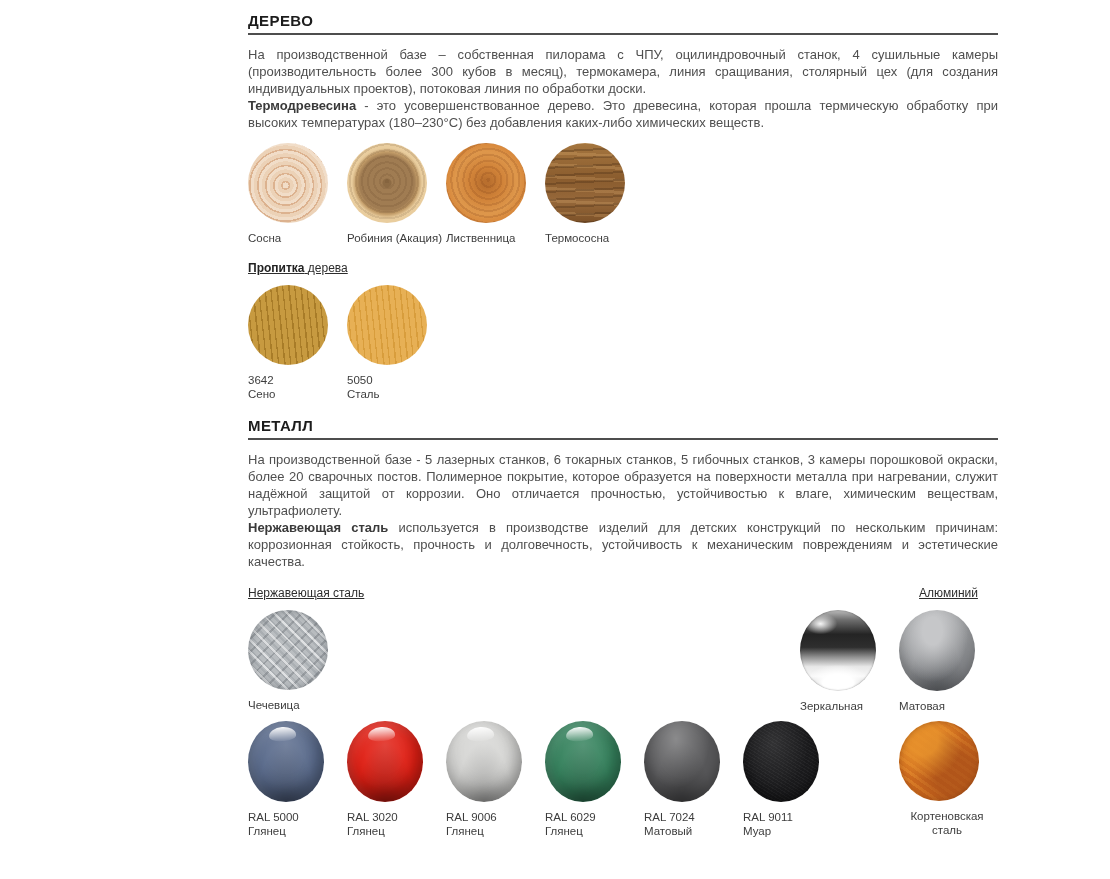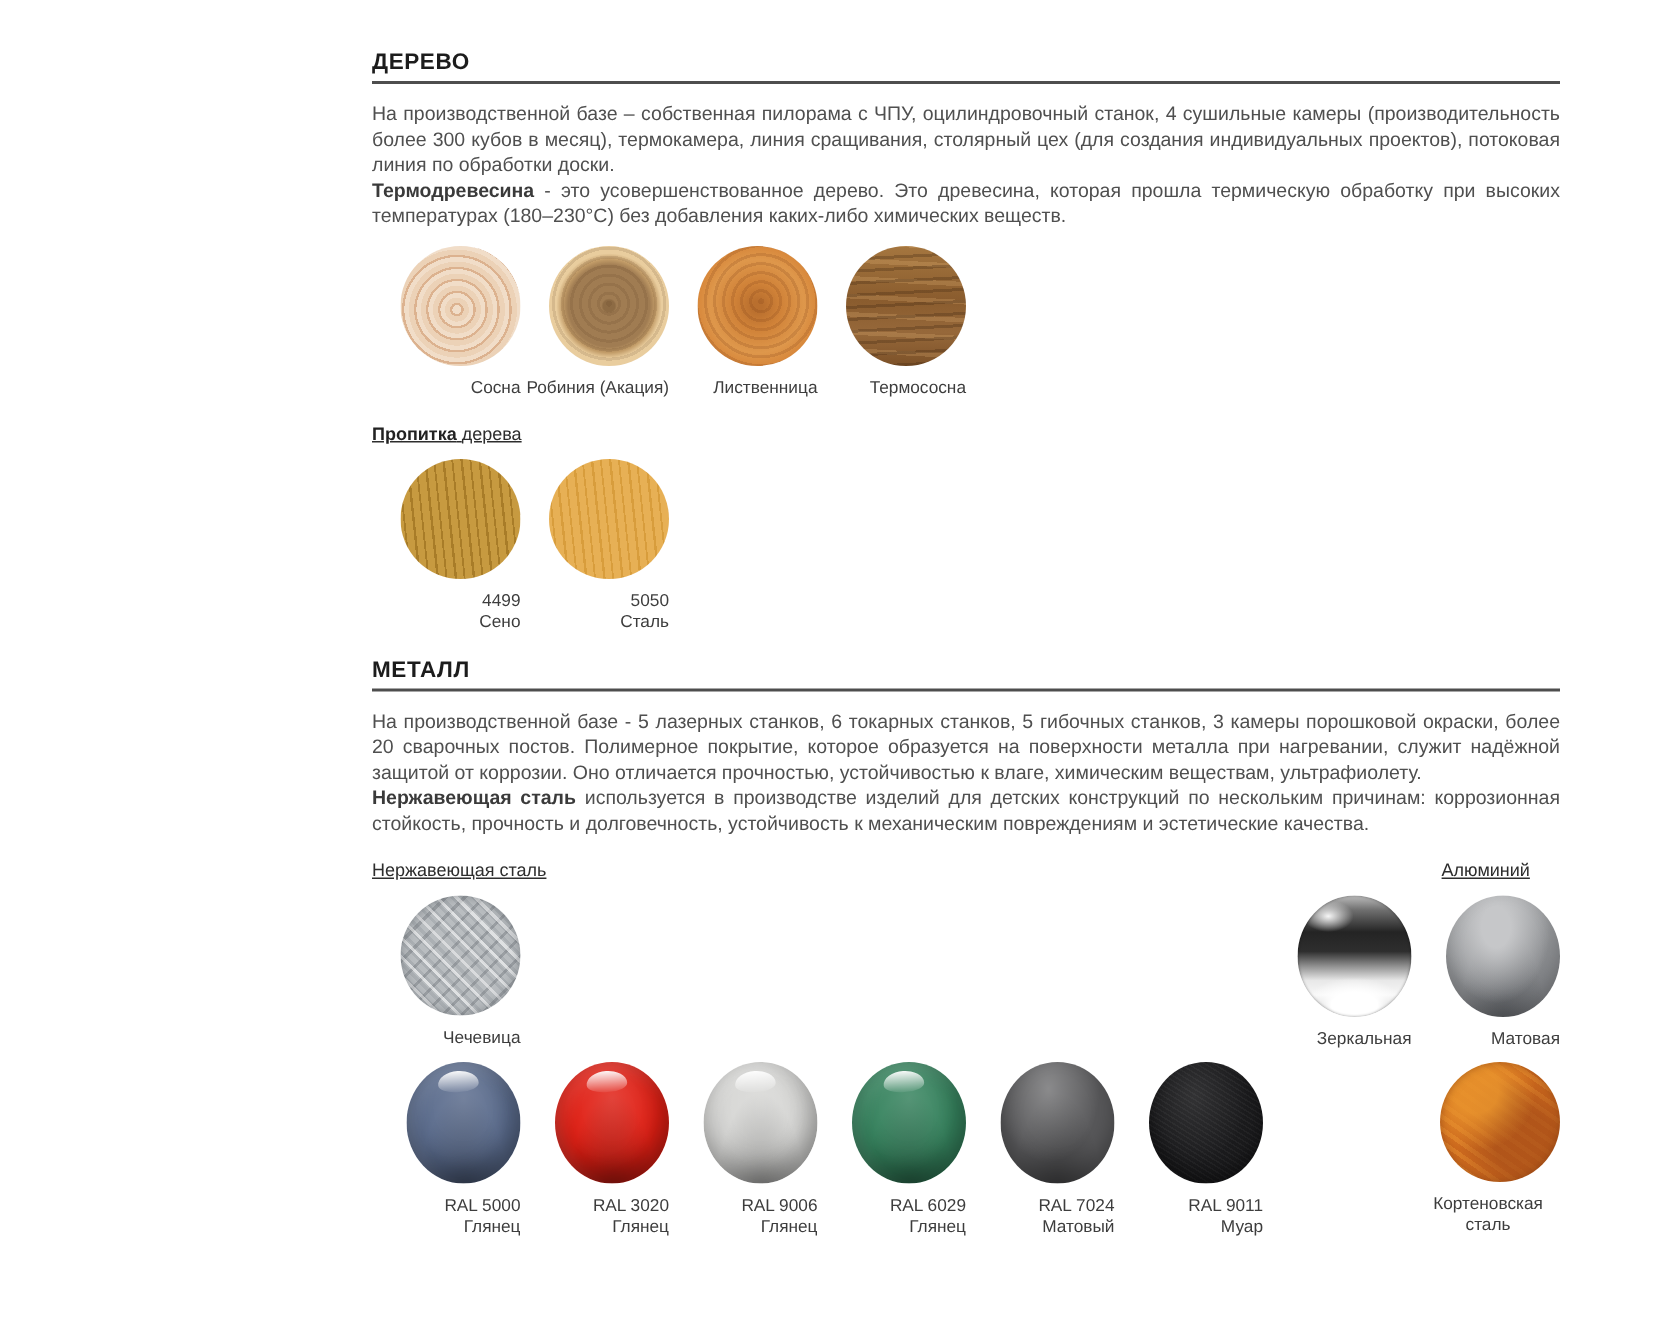--- a/index.html
+++ b/index.html
@@ -1,31 +1,31 @@
 <!DOCTYPE html>
 <html><head>
 <meta charset="utf-8">
 <style>
   html,body{margin:0;padding:0;}
   body{
     width:1110px;height:879px;overflow:hidden;background:#ffffff;
     font-family:"Liberation Sans", sans-serif;color:#4c4c4c;
   }
-  .page{box-sizing:border-box;width:1110px;height:662px;padding:12px 70px 0 248px;margin-top:21px;}
+  .page{box-sizing:border-box;width:1110px;height:662px;padding:12px 112px 0 248px;}
   .sec-title{font-size:15px;line-height:17px;font-weight:bold;color:#1c1c1c;margin:0 0 4px;letter-spacing:.4px;}
   .rule{height:2px;background:#4e4e4e;margin:0 0 11px;}
   .body-text{margin:0;font-size:13px;line-height:17px;text-align:justify;color:#4f4f4f;}
   .body-text b{color:#3a3a3a;}
   .subhead{font-size:12px;line-height:18px;font-weight:normal;color:#2d2d2d;margin:0;text-decoration:underline;}
   .subhead .strong{font-weight:bold;color:#222;}
   .head-row{display:flex;justify-content:space-between;align-items:baseline;}
   .right-col{width:99px;text-align:center;}
   .row-split{display:flex;justify-content:space-between;align-items:flex-start;}
   .swatch-row{display:flex;}
-  .swatch-item{width:99px;display:flex;flex-direction:column;align-items:flex-end;}
+  .swatch-item{width:99px;display:flex;flex-direction:column;align-items:flex-start;}
   .circle,.sphere{position:relative;flex:0 0 auto;}
   .circle{width:80px;height:80px;border-radius:50%;}
   .sphere{width:76px;height:81px;border-radius:50%;}
   .label{font-size:11.5px;line-height:14px;color:#3d3d3d;text-align:center;max-width:96px;}
   .label.top{margin-top:8px;}
   .label.nowrap{white-space:nowrap;max-width:none;}
   .mt12{margin-top:12px;}.mt14{margin-top:14px;}.mt8{margin-top:8px;}.mt16{margin-top:16px;}
 
   
   .tx-pine{
@@ -142,21 +142,21 @@
           <div class="label top nowrap">Термососна</div>
         </div>
       </div>
 
     <h3 class="subhead mt14"><span class="strong">Пропитка</span> <span>дерева</span></h3>
 
     <div class="swatch-row mt8">
 
         <div class="swatch-item">
           <div class="circle tx-stain-v" style="--c: #c79a40; --g: #a87c28;"></div>
-          <div class="label top">4499</div>
+          <div class="label top">3642</div>
           <div class="label">Сено</div>
         </div>
         <div class="swatch-item">
           <div class="circle tx-stain-v" style="--c: #e7b055; --g: #d89d3c;"></div>
           <div class="label top">5050</div>
           <div class="label">Сталь</div>
         </div>
       </div>
   </section>
 

